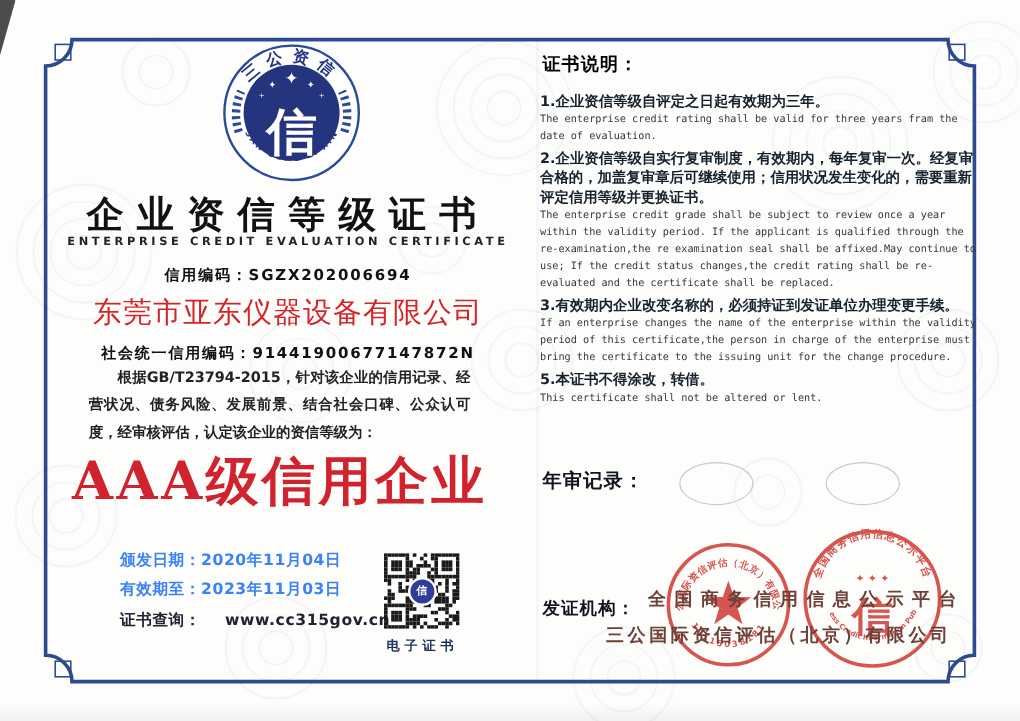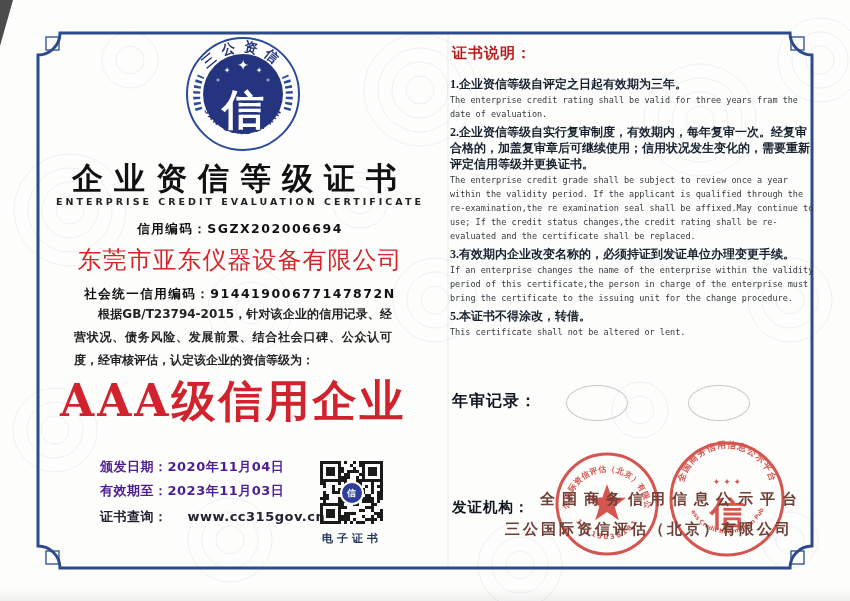--- a/index.html
+++ b/index.html
@@ -21,33 +21,33 @@
   .credit-code{left:40px;top:221px;width:400px;text-align:center;font-size:12.5px;font-weight:700;
                letter-spacing:1.5px;color:#111;}
   .company{left:40px;top:244px;width:400px;text-align:center;font-size:24px;font-weight:400;
            letter-spacing:1px;color:#d4262a;}
   .unified-code{left:40px;top:286px;width:400px;text-align:center;font-size:12.5px;font-weight:700;
                 letter-spacing:1.5px;color:#111;}
   .statement{left:74px;top:303px;width:318px;font-size:12px;font-weight:600;line-height:23px;
              text-align:justify;text-indent:2em;color:#222;margin:0;}
   .rating{left:60px;top:372px;width:380px;text-align:left;font-size:44px;font-weight:700;
           letter-spacing:3px;color:#d0232e;font-family:"DejaVu Serif","Liberation Serif",serif;}
-  .date-row{left:100px;font-size:13px;font-weight:700;color:#4c1d95;letter-spacing:.5px;}
+  .date-row{left:100px;font-size:13px;font-weight:700;color:#3b82f6;letter-spacing:.5px;}
   .d1{top:458px;} .d2{top:482px;} .d3{top:508px;font-weight:600;color:#223;}
   .query-url{margin-left:20px;}
   .qr{left:320px;top:461px;width:63px;height:63px;}
   .qr-logo{position:absolute;left:50%;top:50%;transform:translate(-50%,-50%);width:20px;height:20px;
            background:#2e3d97;border:2px solid #fff;border-radius:50%;color:#fff;font-size:9px;
            line-height:20px;text-align:center;font-weight:700;}
   .qr-caption{left:305px;top:531px;width:94px;text-align:center;font-size:11px;letter-spacing:4px;
               color:#1d3358;font-weight:600;}
   
-  .notes-head{left:452px;top:44px;font-size:15px;font-weight:700;color:#b91c1c;letter-spacing:1px;}
+  .notes-head{left:452px;top:44px;font-size:15px;font-weight:700;color:#000000;letter-spacing:1px;}
   .notes{left:450px;top:74px;width:368px;}
-  .item .zh{font-size:12px;font-weight:700;color:#16212e;line-height:16px;margin:2px 0 1px;font-family:Liberation Serif, serif;}
+  .item .zh{font-size:12px;font-weight:700;color:#16212e;line-height:16px;margin:2px 0 1px;}
   .item .en{font-family:"DejaVu Sans Mono","Liberation Mono",monospace;font-size:8.5px;
             color:#33393f;line-height:14px;margin:0 0 3px;}
   .annual-label{left:452px;top:391px;font-size:16px;font-weight:700;color:#10161f;letter-spacing:1px;}
   .stamp-oval{border:1px solid #c9c9c9;border-radius:50%;width:60px;height:34px;}
   .oval1{left:566px;top:385px;} .oval2{left:688px;top:385px;}
   .issuer-label{left:452px;top:498px;font-size:14.5px;font-weight:700;color:#10161f;letter-spacing:1px;}
   .seal{opacity:.83;z-index:2;}
   .seal-left{left:551px;top:448px;} .seal-right{left:665px;top:437px;}
   .issuer-line{z-index:3;color:#6f4038;font-weight:600;}
   .issuer1{left:540px;top:490px;font-size:15px;letter-spacing:7px;}

